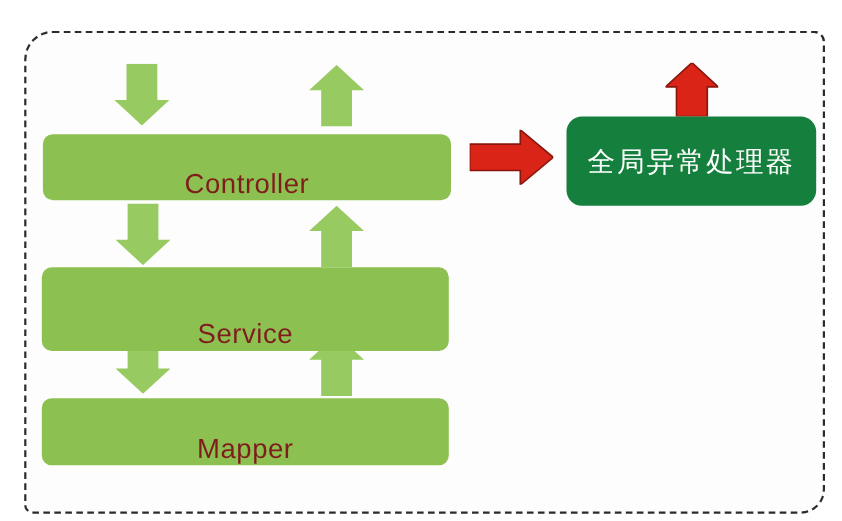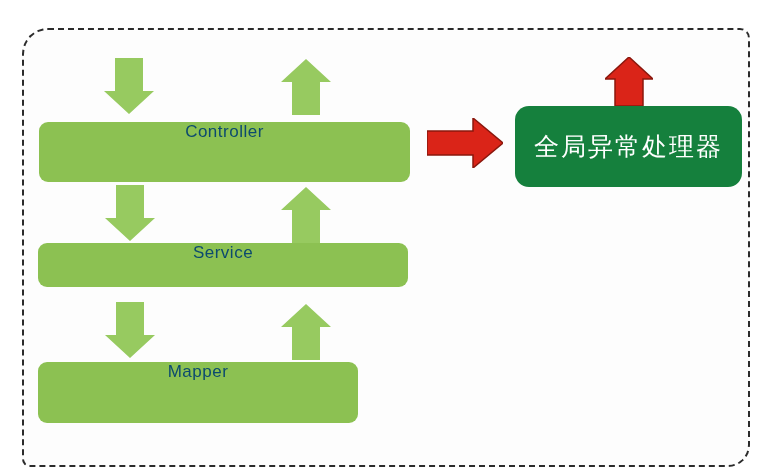--- a/index.html
+++ b/index.html
@@ -23,29 +23,29 @@
     border: 2px dashed #2b2b2b;
     border-radius: 26px 10px 22px 8px;
     background: #fdfdfd;
   }
 
   .layer-box {
     position: absolute;
     background: #8cc152;
     border-radius: 9px;
     display: flex;
-    align-items: flex-start;
+    align-items: flex-end;
     justify-content: center;
-    color: #0c4a6e;
-    font-size: 17px;
+    color: #7f1d1d;
+    font-size: 25px;
     letter-spacing: 0.5px;
   }
   .layer-controller { left: 39px; top: 122px; width: 371px; height: 60px; }
-  .layer-service    { left: 38px; top: 243px; width: 370px; height: 44px; }
-  .layer-mapper     { left: 38px; top: 362px; width: 320px; height: 61px; }
+  .layer-service    { left: 38px; top: 243px; width: 370px; height: 76px; }
+  .layer-mapper     { left: 38px; top: 362px; width: 370px; height: 61px; }
 
   .handler-box {
     position: absolute;
     left: 515px; top: 106px;
     width: 227px; height: 81px;
     background: #15803d;
     border-radius: 14px;
     display: flex;
     align-items: center;
     justify-content: center;

